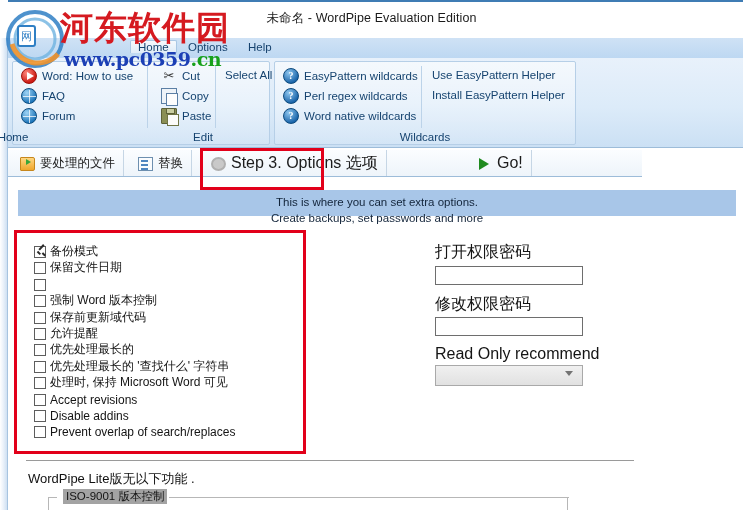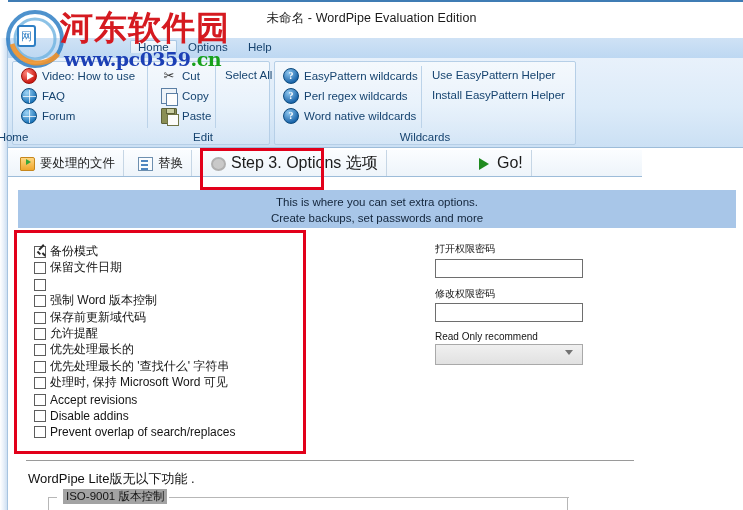--- a/index.html
+++ b/index.html
@@ -232,21 +232,21 @@
     border-top: 6px solid transparent;
     border-bottom: 6px solid transparent;
   }
 
   
   .content {
     position: absolute; left: 8px; top: 177px; width: 735px; height: 333px;
     background: #ffffff;
   }
   .info-banner {
-    position: absolute; left: 10px; top: 13px; width: 718px; height: 38px;
+    position: absolute; left: 10px; top: 13px; width: 718px; height: 26px;
     background: #a8c6e8;
   }
   .info-banner .line {
     text-align: center; font-size: 11.5px; color: #12243a;
     line-height: 16px;
   }
   .info-banner .line:first-child { padding-top: 4px; }
 
   
   .chk-list {
@@ -278,21 +278,21 @@
     transform: rotate(-48deg);
     transform-origin: left center;
   }
   .chk-lbl {
     font-size: 12px; color: #141414; vertical-align: middle;
   }
 
   
   .fieldzone { position: absolute; left: 427px; top: 65px; width: 260px; }
   .fld-label {
-    font-size: 10px; color: #141414; margin-bottom: 2px;
+    font-size: 16px; color: #141414; margin-bottom: 2px;
   }
   .fld-input {
     width: 148px; height: 19px;
     border: 1px solid #6e6e6e;
     background: #ffffff;
     font-size: 12px; color: #141414;
     padding: 0 3px;
     outline: none;
     font-family: "Liberation Sans", sans-serif;
   }
@@ -381,21 +381,21 @@
   <div class="menustrip">
     <div class="menutab active" style="left:122px;">Home</div>
     <div class="menutab" style="left:172px;">Options</div>
     <div class="menutab" style="left:232px;">Help</div>
   </div>
 
   <div class="ribbon">
 
     <div class="rgroup" style="left:4px; width:258px;">
       <div class="ritem" style="left:8px; top:6px;">
-        <span class="ico ico-play-red"></span><span class="lbl">Video: How to use</span>
+        <span class="ico ico-play-red"></span><span class="lbl">Word: How to use</span>
       </div>
       <div class="ritem" style="left:8px; top:26px;">
         <span class="ico ico-globe"></span><span class="lbl">FAQ</span>
       </div>
       <div class="ritem" style="left:8px; top:46px;">
         <span class="ico ico-globe"></span><span class="lbl">Forum</span>
       </div>
       <div class="rgroup-sep" style="left:134px;"></div>
       <div class="ritem" style="left:148px; top:6px;">
         <span class="ico ico-scissors">✂</span><span class="lbl">Cut</span>

